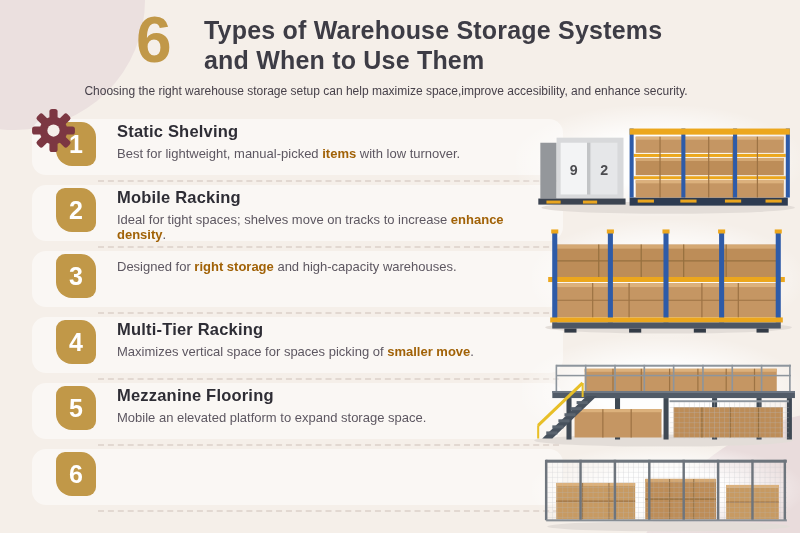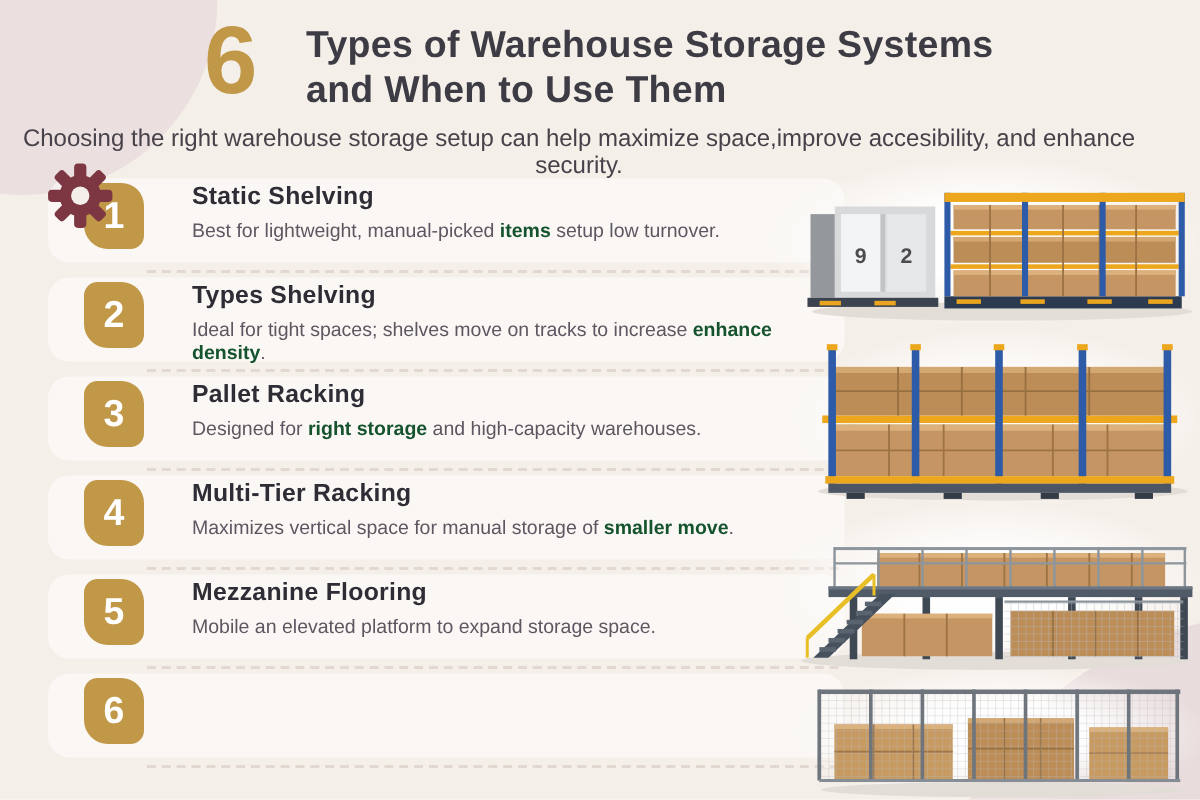--- a/index.html
+++ b/index.html
@@ -11,35 +11,35 @@
   .decor-circle{position:absolute;left:-115px;top:-130px;width:260px;height:260px;
     border-radius:50%;background:#ebe0df;}
   .decor-blob{position:absolute;left:620px;top:410px;width:460px;height:460px;
     border-radius:50%;background:#e9dcdc;}
   
   .big-six{position:absolute;left:136px;top:8px;font-size:64px;font-weight:bold;
     color:#c19848;line-height:64px;}
   .titles{position:absolute;left:183px;top:15px;margin-left:21px;}
   .title-line{font-size:25px;font-weight:bold;color:#3d3c45;line-height:30px;letter-spacing:.2px;}
   .subtitle{position:absolute;left:0;top:84px;width:772px;text-align:center;
-    font-size:16px;color:#47414a;}
+    font-size:12px;color:#47414a;}
   
   #items{position:absolute;left:40px;top:118px;width:505px;}
   .item{position:relative;height:66px;display:flex;align-items:flex-start;}
   .item::before{content:"";position:absolute;left:-8px;right:-18px;top:1px;bottom:9px;
     background:rgba(255,255,255,.5);border-radius:14px;}
   .badge-wrap{position:relative;margin-left:16px;margin-top:4px;}
   .badge{position:relative;width:40px;height:44px;background:#c19848;
     border-radius:9px 15px 9px 16px;color:#fff;font-size:25px;font-weight:bold;
     display:flex;align-items:center;justify-content:center;z-index:1;}
   .gear{position:absolute;left:-27px;top:-16px;width:49px;height:49px;z-index:2;}
-  .item-text{position:relative;margin-left:32px;padding-top:4px;z-index:1;}
+  .item-text{position:relative;margin-left:21px;padding-top:4px;z-index:1;}
   .item-title{font-size:16.5px;font-weight:bold;color:#2e2d35;letter-spacing:.2px;}
   .item-desc{font-size:13px;color:#5d5761;margin-top:5px;}
-  .item-desc b{color:#14532d;}
+  .item-desc b{color:#a16207;}
   .divider{position:absolute;left:58px;right:-14px;bottom:2px;
     border-bottom:2px dashed #e2d8d1;z-index:0;}
   
   .illus{position:absolute;
     background:radial-gradient(ellipse at center,rgba(255,255,255,.95) 32%,rgba(255,255,255,0) 74%);}
   #il1{left:516px;top:106px;width:284px;height:110px;}
   #il2{left:532px;top:220px;width:268px;height:117px;}
   #il3{left:522px;top:336px;width:278px;height:112px;}
   #il4{left:532px;top:446px;width:268px;height:87px;}
   .illus svg{width:100%;height:100%;display:block;}
@@ -99,63 +99,62 @@
             <circle cx="24" cy="24" r="13.5"></circle>
           </g>
           <circle cx="24" cy="24" r="6" fill="#f5efe9"></circle>
         </svg>
         <div class="badge">
           <span>1</span>
         </div>
       </div>
       <div class="item-text">
         <div class="item-title">Static Shelving</div>
-        <div class="item-desc"><span>Best for lightweight, manual-picked </span><b>items</b><span> setup low turnover.</span></div>
+        <div class="item-desc"><span>Best for lightweight, manual-picked </span><b>items</b><span> with low turnover.</span></div>
       </div>
       <div class="divider"></div>
     </div>
 
     <div class="item">
       <div class="badge-wrap">
 
         <div class="badge">
           <span>2</span>
         </div>
       </div>
       <div class="item-text">
-        <div class="item-title">Types Shelving</div>
+        <div class="item-title">Mobile Racking</div>
         <div class="item-desc"><span>Ideal for tight spaces; shelves move on tracks to increase </span><b>enhance density</b><span>.</span></div>
       </div>
       <div class="divider"></div>
     </div>
 
     <div class="item">
       <div class="badge-wrap">
 
         <div class="badge">
           <span>3</span>
         </div>
       </div>
       <div class="item-text">
-        <div class="item-title">Pallet Racking</div>
         <div class="item-desc"><span>Designed for </span><b>right storage</b><span> and high-capacity warehouses.</span></div>
       </div>
       <div class="divider"></div>
     </div>
 
     <div class="item">
       <div class="badge-wrap">
 
         <div class="badge">
           <span>4</span>
         </div>
       </div>
       <div class="item-text">
         <div class="item-title">Multi-Tier Racking</div>
-        <div class="item-desc"><span>Maximizes vertical space for manual storage of </span><b>smaller move</b><span>.</span></div>
+        <div class="item-desc"><span>Maximizes vertical space for spaces picking of </span><b>smaller move</b><span>.</span></div>
       </div>
       <div class="divider"></div>
     </div>
 
     <div class="item">
       <div class="badge-wrap">
 
         <div class="badge">
           <span>5</span>
         </div>

